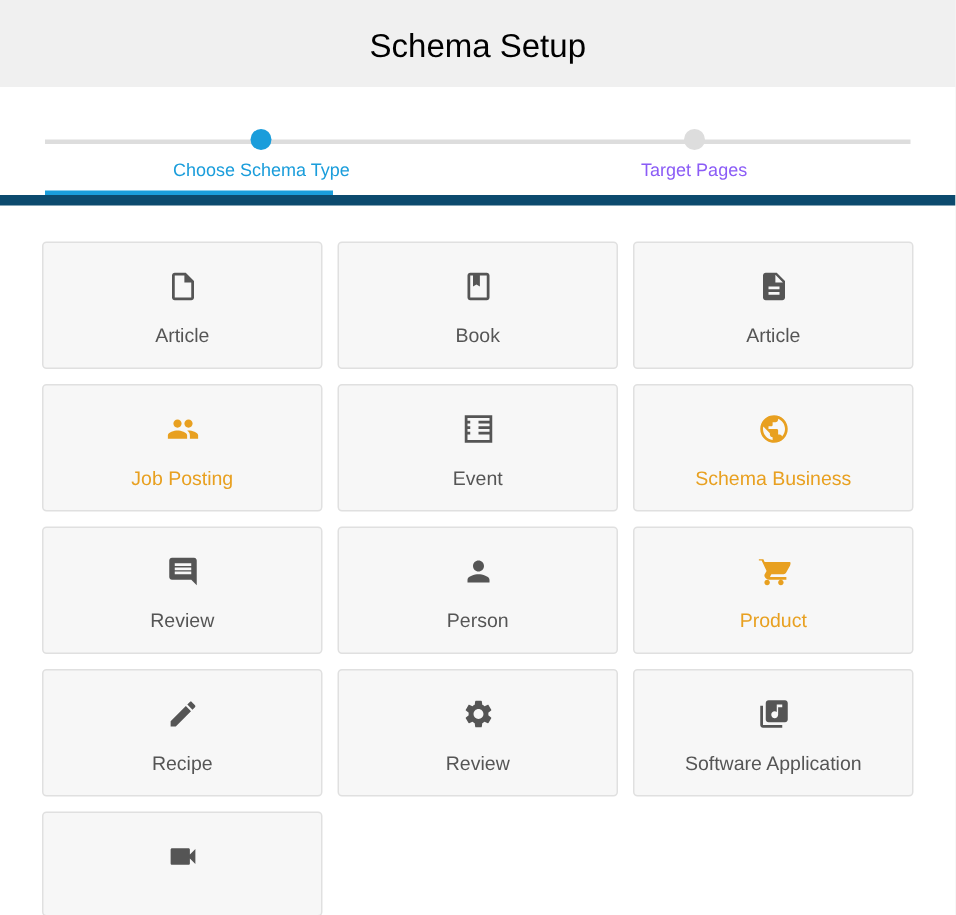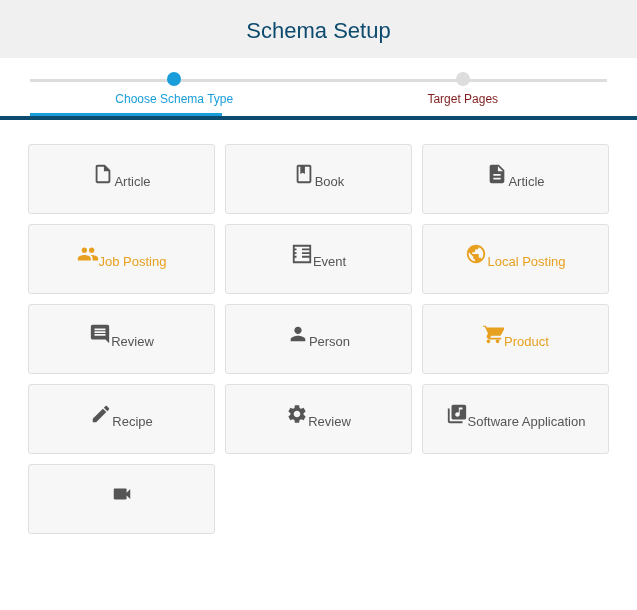--- a/index.html
+++ b/index.html
@@ -20,31 +20,31 @@
       flex-direction: column;
     }
     .header {
       background: #f0f0f0;
       padding: 18px 0 0 0;
       text-align: center;
     }
     .header-title {
       font-size: 22px;
       font-weight: 400;
-      color: #0c4a6e;
+      color: #000000;
       margin-bottom: 14px;
     }
     .steps-bar {
       background: #fff;
-      padding: 14px 30px 0 30px;
+      padding: 28px 30px 0 30px;
       display: flex;
       align-items: flex-start;
       justify-content: space-between;
       position: relative;
-      border-bottom: 4px solid #0c4a6e;
+      border-bottom: 7px solid #0c4a6e;
     }
     .step-item {
       display: flex;
       flex-direction: column;
       align-items: center;
       z-index: 1;
       padding-bottom: 10px;
       flex: 1;
     }
     .step-dot {
@@ -52,21 +52,21 @@
       height: 14px;
       border-radius: 50%;
       background: #ddd;
       margin-bottom: 6px;
     }
     .step-dot.active {
       background: #1a9ddb;
     }
     .step-label {
       font-size: 12px;
-      color: #7f1d1d;
+      color: #8b5cf6;
     }
     .step-label.active {
       color: #1a9ddb;
     }
     .step-underline {
       position: absolute;
       bottom: 0;
       left: 30px;
       width: calc(33.33% - 20px);
       height: 3px;
@@ -86,20 +86,21 @@
     .schema-grid {
       display: grid;
       grid-template-columns: repeat(3, 1fr);
       gap: 10px;
     }
     .schema-item {
       background: #f7f7f7;
       border: 1px solid #e0e0e0;
       border-radius: 3px;
       display: flex;
+      flex-direction: column;
       align-items: center;
       justify-content: center;
       padding: 18px 10px 14px 10px;
       cursor: pointer;
       transition: border-color 0.2s;
     }
     .schema-item.highlighted .schema-label {
       color: #e8a020;
     }
     .schema-icon {
@@ -190,21 +191,21 @@
         <div class="schema-item">
           <div class="schema-icon"><svg viewBox="0 0 24 24" width="22" height="22" fill="currentColor">
               <path d="M4 6h2v2H4zm0 4h2v2H4zm0 4h2v2H4zm16-8h-8v2h8zm0 4h-8v2h8zm0 4h-8v2h8zM2 2v20h20V2H2zm18 18H4V4h16v16z"></path>
             </svg></div>
           <div class="schema-label">Event</div>
         </div>
         <div class="schema-item highlighted">
           <div class="schema-icon"><svg viewBox="0 0 24 24" width="22" height="22" fill="currentColor">
               <path d="M12 2C6.48 2 2 6.48 2 12s4.48 10 10 10 10-4.48 10-10S17.52 2 12 2zm-1 17.93c-3.95-.49-7-3.85-7-7.93 0-.62.08-1.21.21-1.79L9 15v1c0 1.1.9 2 2 2v1.93zm6.9-2.54c-.26-.81-1-1.39-1.9-1.39h-1v-3c0-.55-.45-1-1-1H8v-2h2c.55 0 1-.45 1-1V7h2c1.1 0 2-.9 2-2v-.41c2.93 1.19 5 4.06 5 7.41 0 2.08-.8 3.97-2.1 5.39z"></path>
             </svg></div>
-          <div class="schema-label">Local Posting</div>
+          <div class="schema-label">Schema Business</div>
         </div>
         <div class="schema-item">
           <div class="schema-icon"><svg viewBox="0 0 24 24" width="22" height="22" fill="currentColor">
               <path d="M21.99 4c0-1.1-.89-2-1.99-2H4c-1.1 0-2 .9-2 2v12c0 1.1.9 2 2 2h14l4 4-.01-18zM18 14H6v-2h12v2zm0-3H6V9h12v2zm0-3H6V6h12v2z"></path>
             </svg></div>
           <div class="schema-label">Review</div>
         </div>
         <div class="schema-item">
           <div class="schema-icon"><svg viewBox="0 0 24 24" width="22" height="22" fill="currentColor">
               <path d="M12 12c2.21 0 4-1.79 4-4s-1.79-4-4-4-4 1.79-4 4 1.79 4 4 4zm0 2c-2.67 0-8 1.34-8 4v2h16v-2c0-2.66-5.33-4-8-4z"></path>

